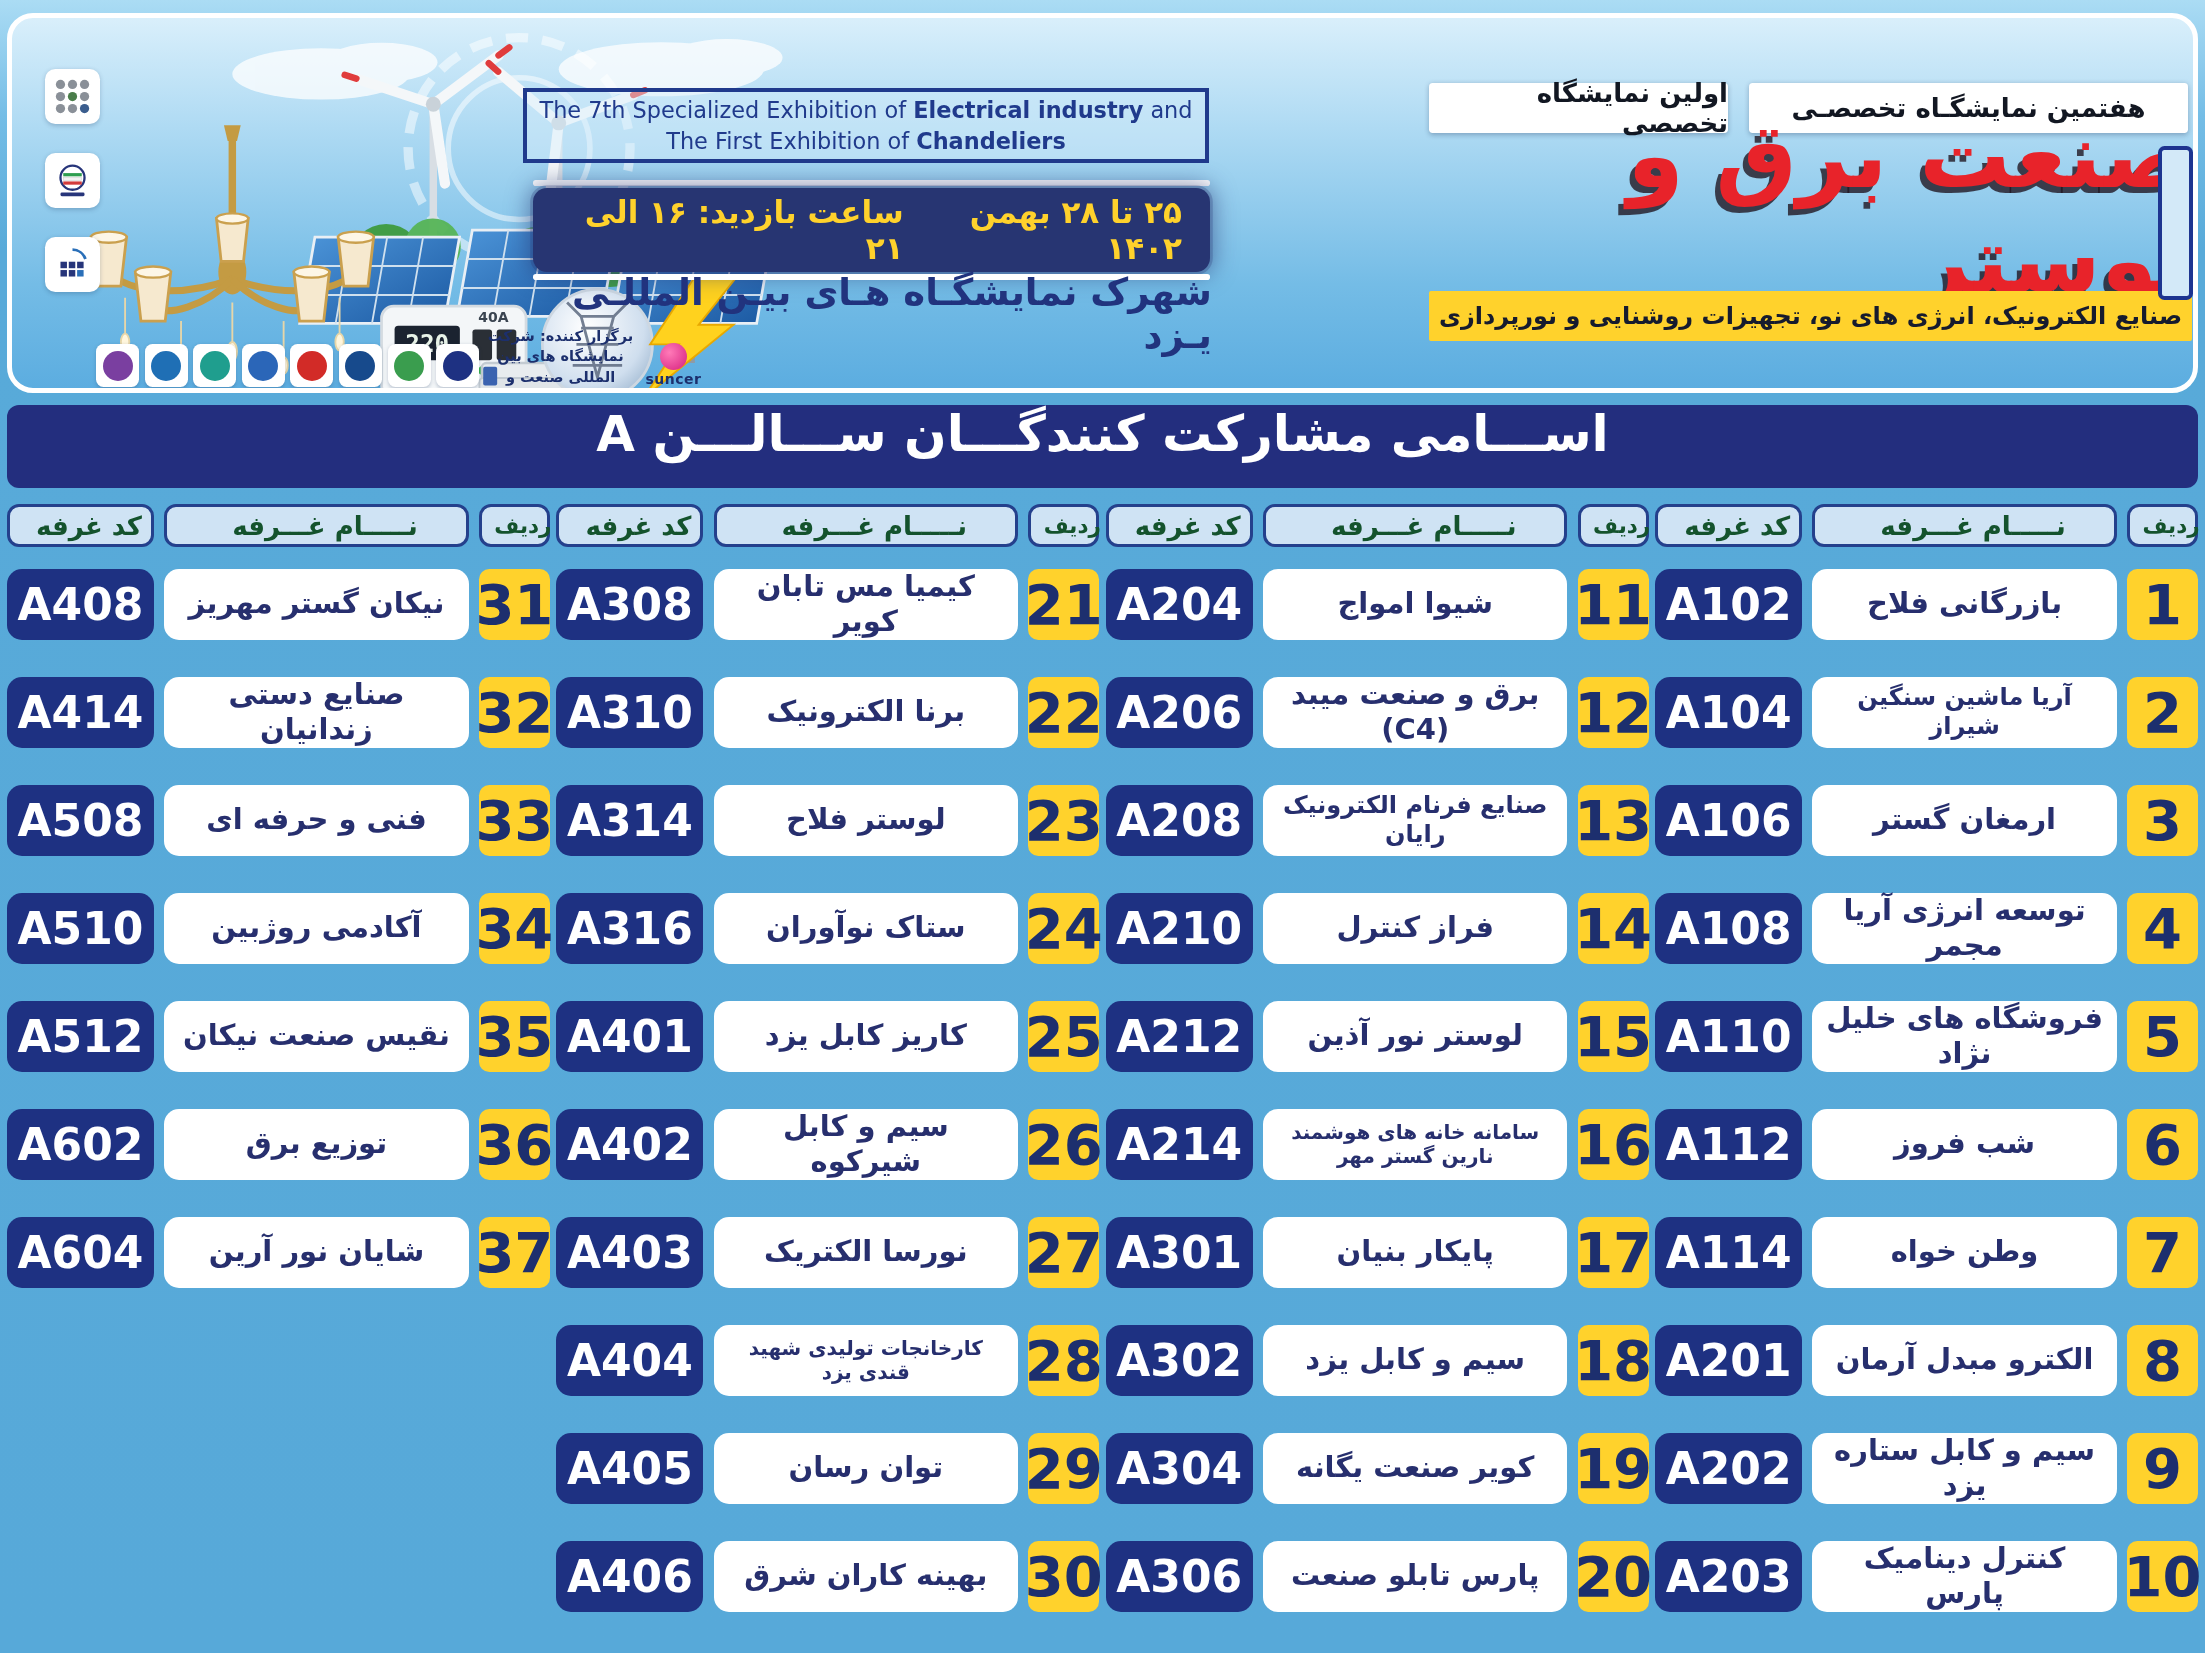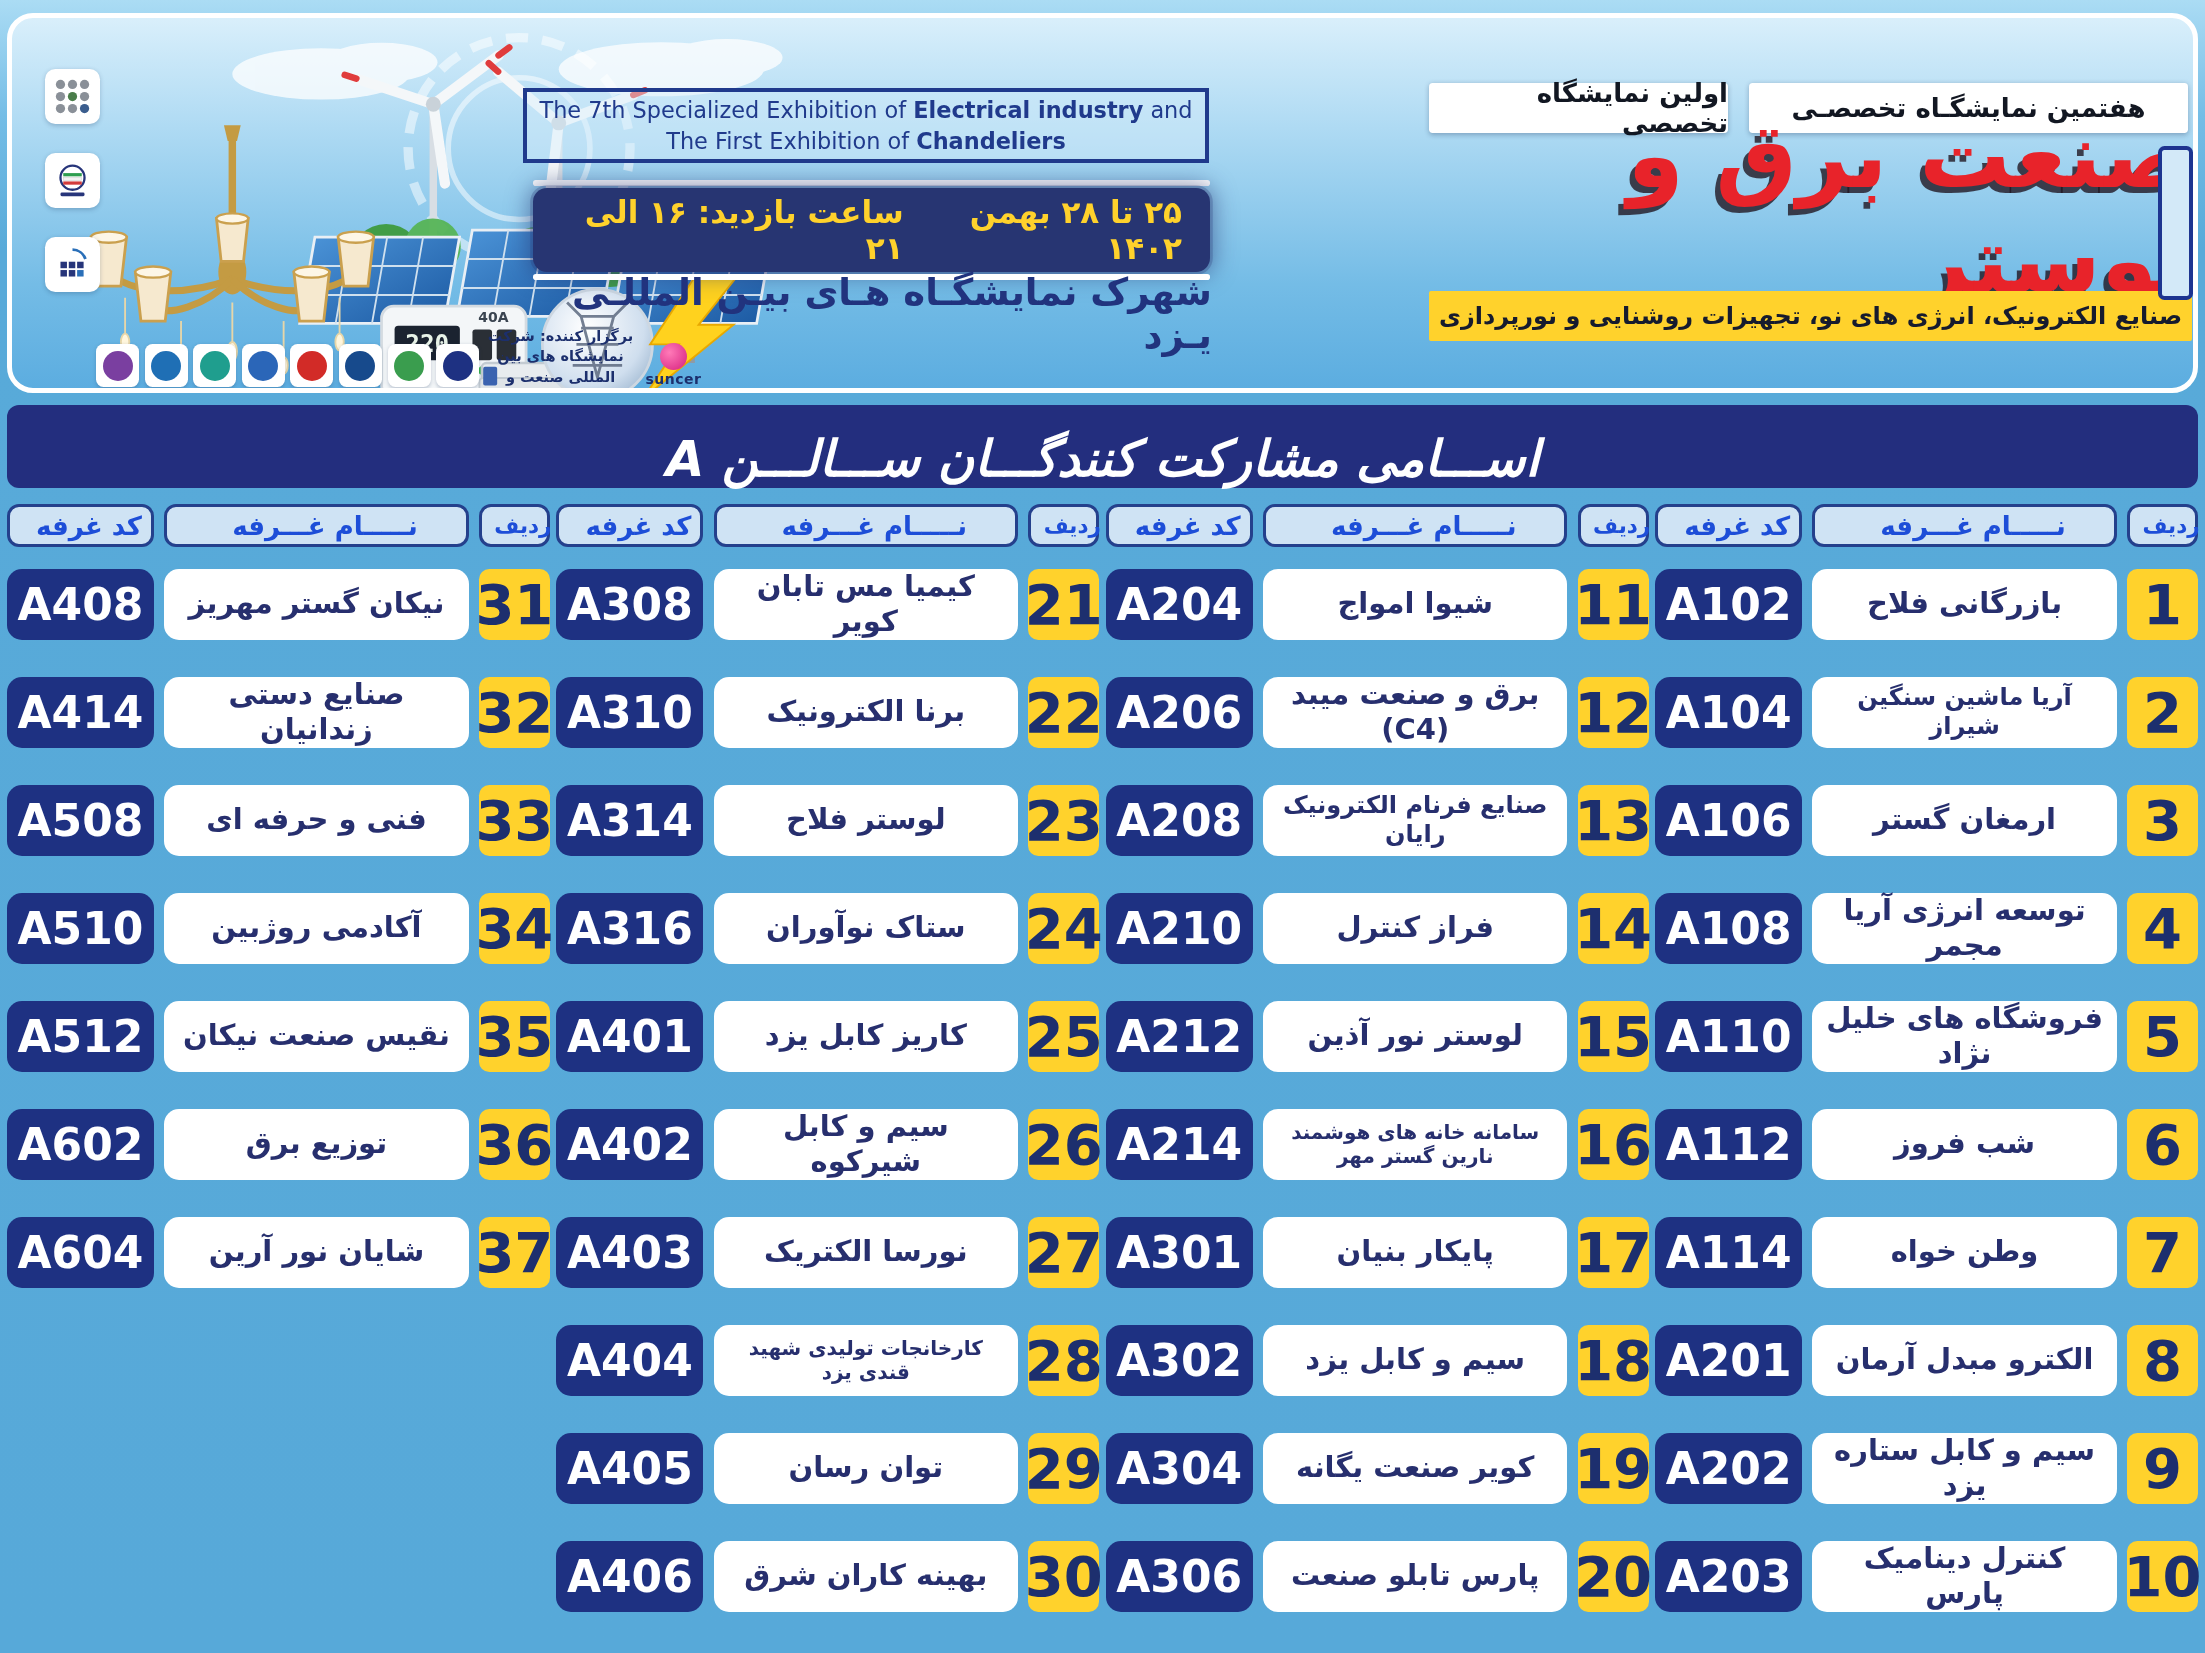--- a/index.html
+++ b/index.html
@@ -67,33 +67,33 @@
     color:#1c2f6d;font-weight:bold;font-size:14.5px;line-height:1.4;
     display:flex;align-items:center;justify-content:center;text-align:center;direction:rtl;
   }
   .suncer{position:absolute;left:636px;top:325px;width:51px;display:flex;flex-direction:column;align-items:center;gap:1px;}
   .suncer-dot{width:27px;height:27px;border-radius:50%;background:radial-gradient(circle at 35% 35%,#ff7ab8,#d61f7e);}
   .suncer-word{color:#1c2f6d;font-weight:bold;font-size:14px;letter-spacing:0.5px;}
   
   .title-bar{
     position:absolute;left:7px;top:405px;width:2191px;height:83px;
     background:#232e7e;border-radius:12px;
-    display:flex;align-items:flex-end;justify-content:center;
-    color:#ffffff;font-weight:bold;font-size:50px;direction:rtl;font-style:italic;
+    display:flex;align-items:flex-start;justify-content:center;
+    color:#ffffff;font-weight:bold;font-size:50px;direction:rtl;
   }
   
   .table-wrap{
     position:absolute;left:7px;top:504px;width:2191px;
     display:flex;direction:rtl;gap:6.5px;
   }
   .group{flex:1;display:flex;flex-direction:column;direction:rtl;}
   .ghead{display:flex;direction:rtl;gap:10.3px;height:43px;margin-bottom:21.5px;}
   .hcell{
     background:#cfe3f4;border:3.3px solid #24408c;border-radius:12px;box-sizing:border-box;
-    color:#1d4ed8;font-weight:bold;display:flex;align-items:center;justify-content:center;padding-left:17px;
+    color:#14532d;font-weight:bold;display:flex;align-items:center;justify-content:center;padding-left:17px;
   }
   .hc-row{width:71px;font-size:21.5px;}
   .hc-name{flex:1;font-size:26px;}
   .hc-code{width:147px;font-size:26px;}
   .trow{display:flex;direction:rtl;gap:10.3px;height:71px;margin-bottom:37px;}
   .cell-num{
     width:71px;background:#ffd22c;border-radius:10.3px;
     color:#1d2f6e;font-size:56px;font-weight:bold;
     display:flex;align-items:center;justify-content:center;text-align:right;
   }

